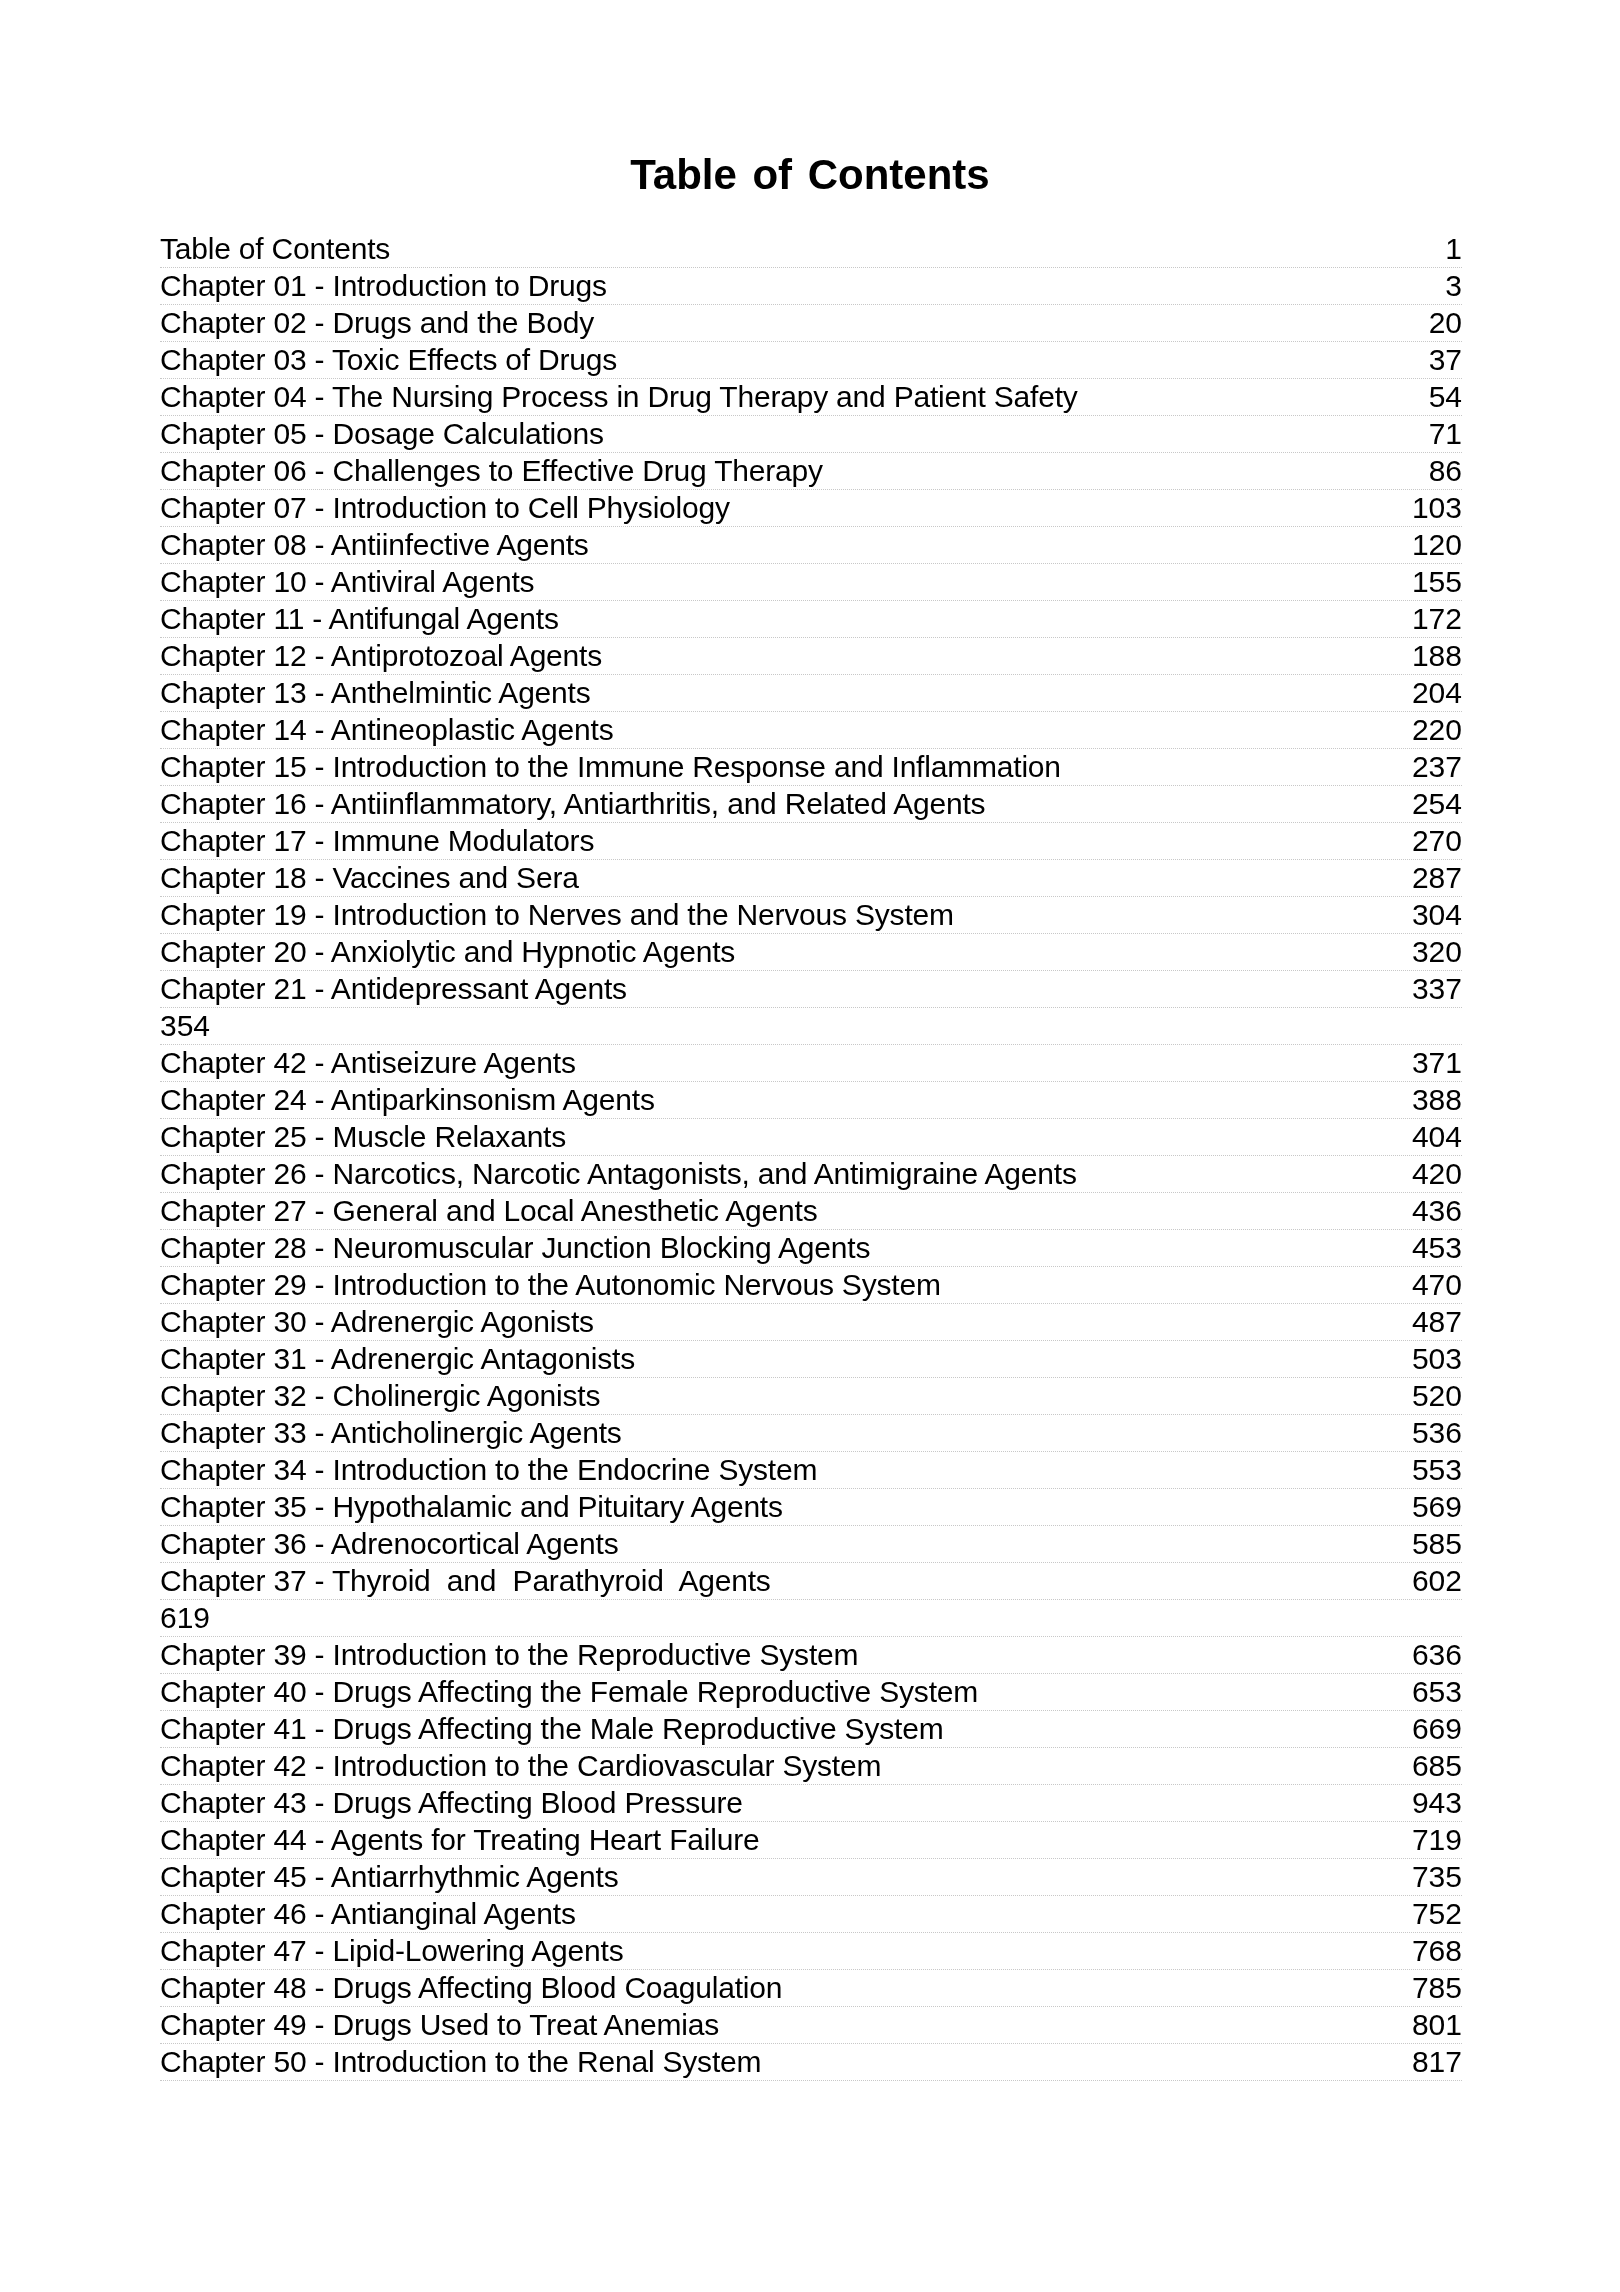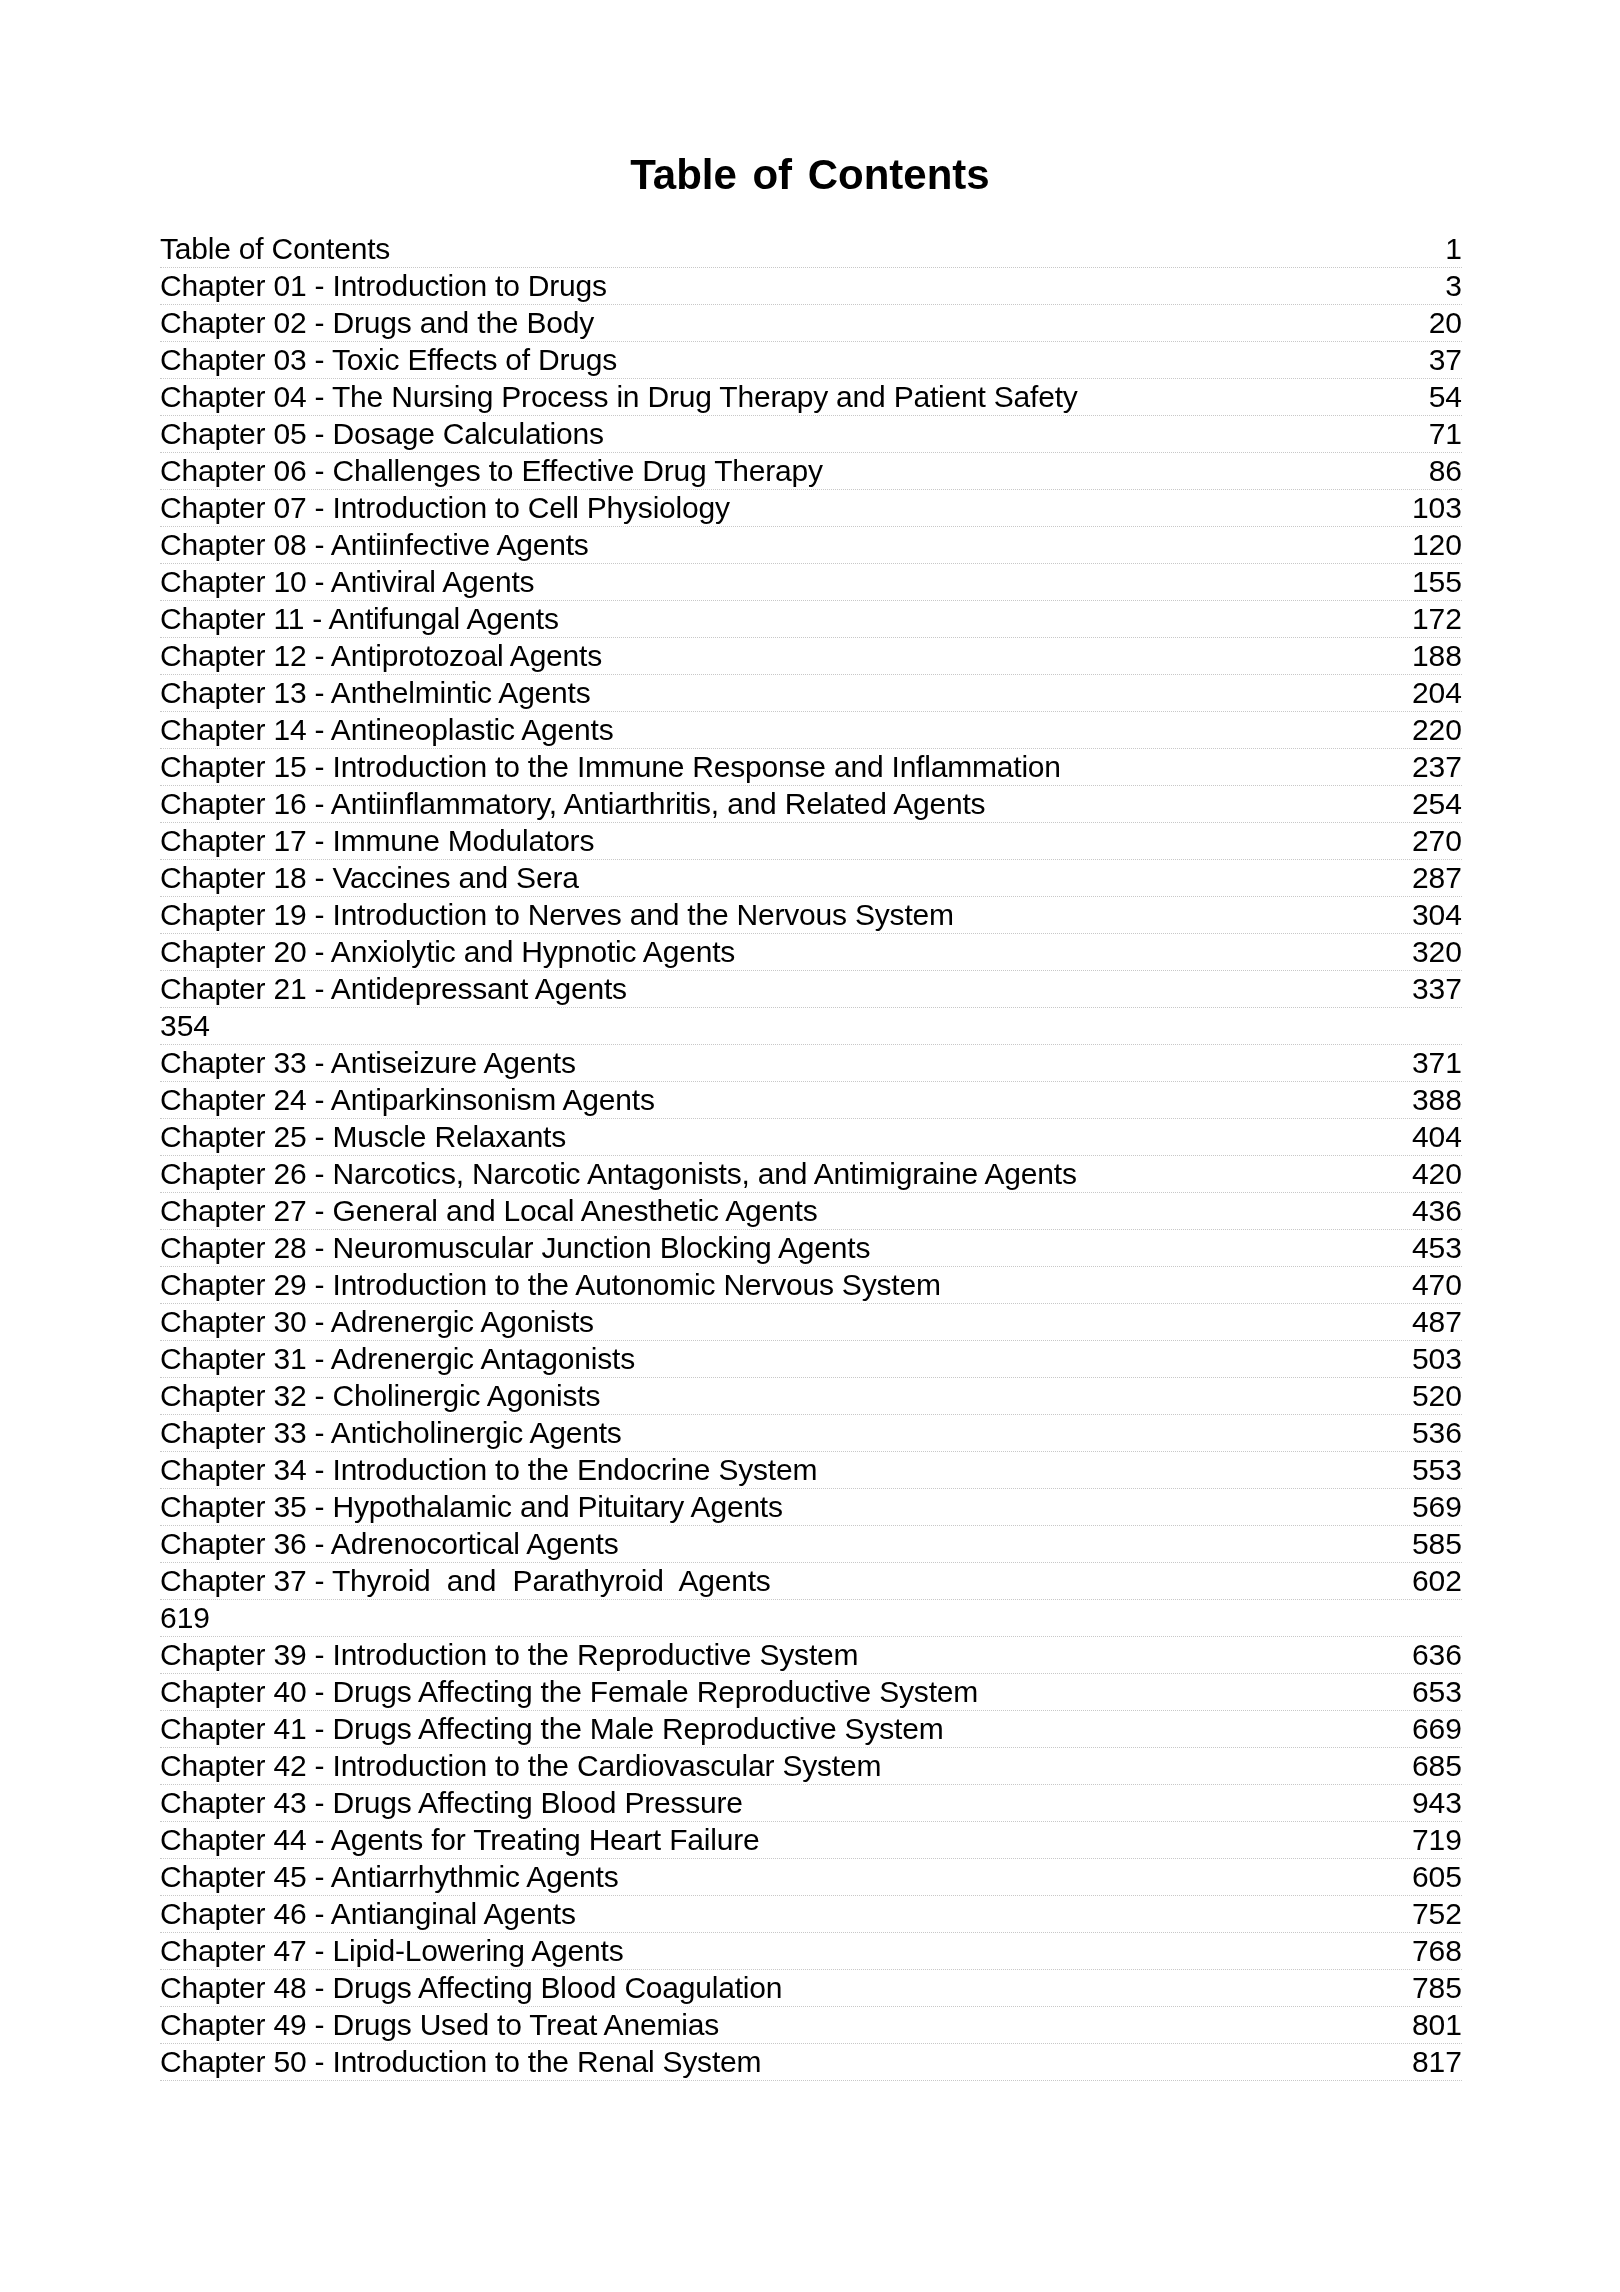--- a/index.html
+++ b/index.html
@@ -101,21 +101,21 @@
       <span class="page">320</span>
     </div>
     <div class="row">
       <span class="label">Chapter 21 - Antidepressant Agents</span>
       <span class="page">337</span>
     </div>
     <div class="row">
       <span class="page">354</span>
     </div>
     <div class="row">
-      <span class="label">Chapter 33 - Antiseizure Agents</span>
+      <span class="label">Chapter 42 - Antiseizure Agents</span>
       <span class="page">371</span>
     </div>
     <div class="row">
       <span class="label">Chapter 24 - Antiparkinsonism Agents</span>
       <span class="page">388</span>
     </div>
     <div class="row">
       <span class="label">Chapter 25 - Muscle Relaxants</span>
       <span class="page">404</span>
     </div>
@@ -189,21 +189,21 @@
     <div class="row">
       <span class="label">Chapter 43 - Drugs Affecting Blood Pressure</span>
       <span class="page">943</span>
     </div>
     <div class="row">
       <span class="label">Chapter 44 - Agents for Treating Heart Failure</span>
       <span class="page">719</span>
     </div>
     <div class="row">
       <span class="label">Chapter 45 - Antiarrhythmic Agents</span>
-      <span class="page">605</span>
+      <span class="page">735</span>
     </div>
     <div class="row">
       <span class="label">Chapter 46 - Antianginal Agents</span>
       <span class="page">752</span>
     </div>
     <div class="row">
       <span class="label">Chapter 47 - Lipid-Lowering Agents</span>
       <span class="page">768</span>
     </div>
     <div class="row">

